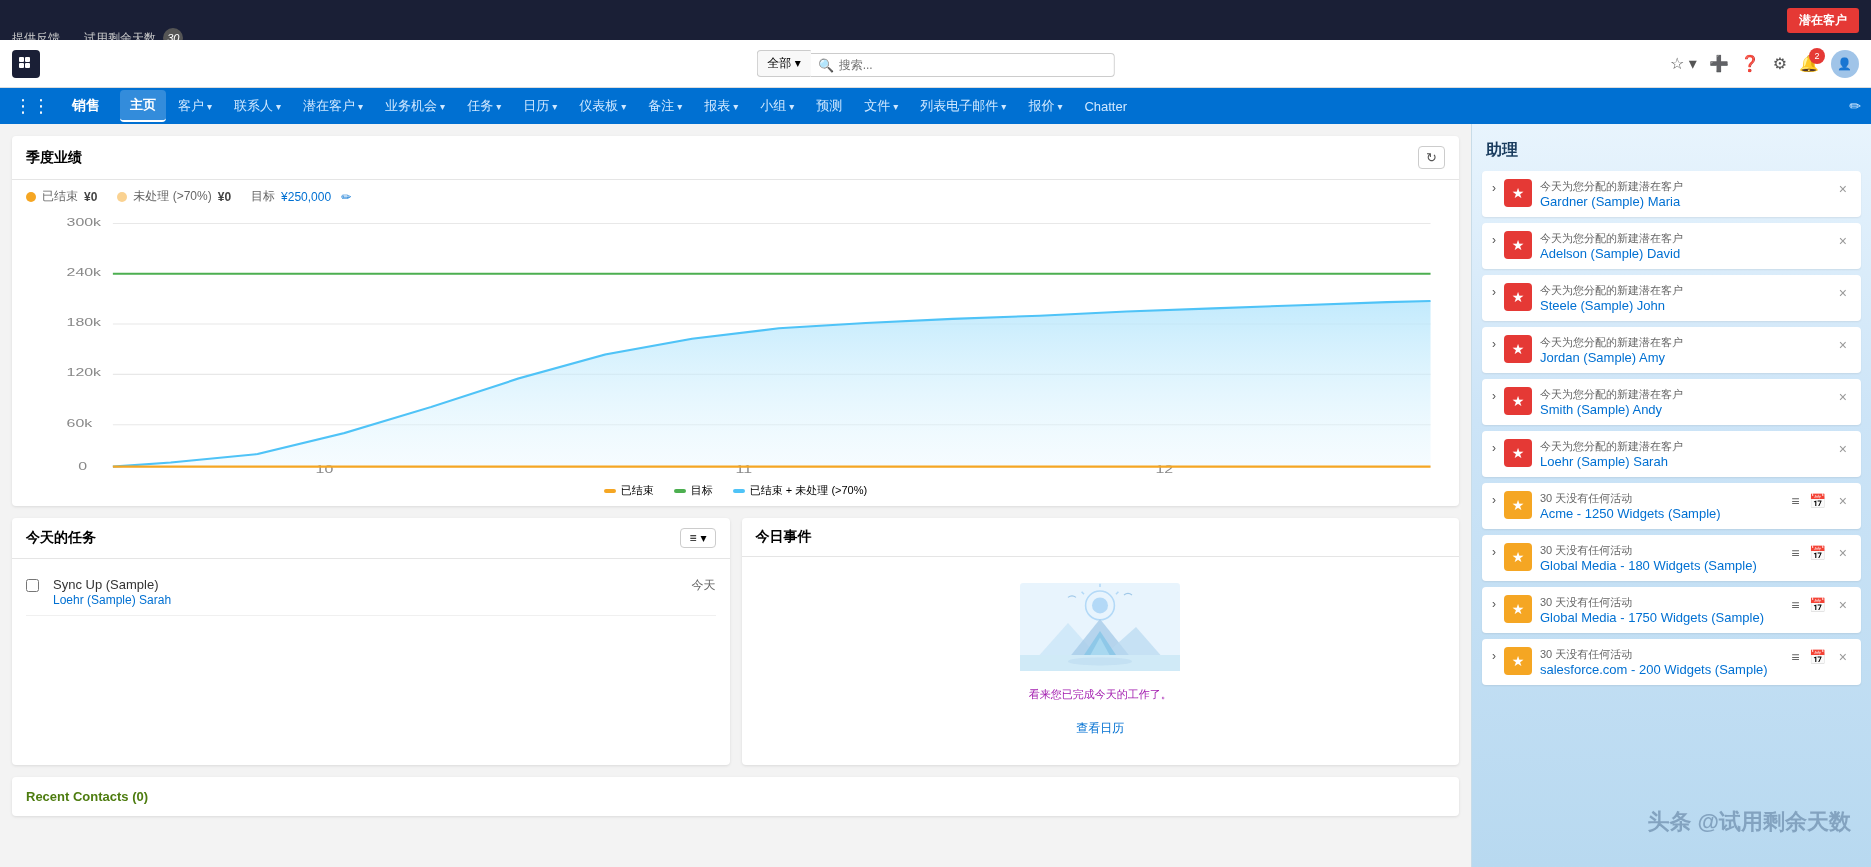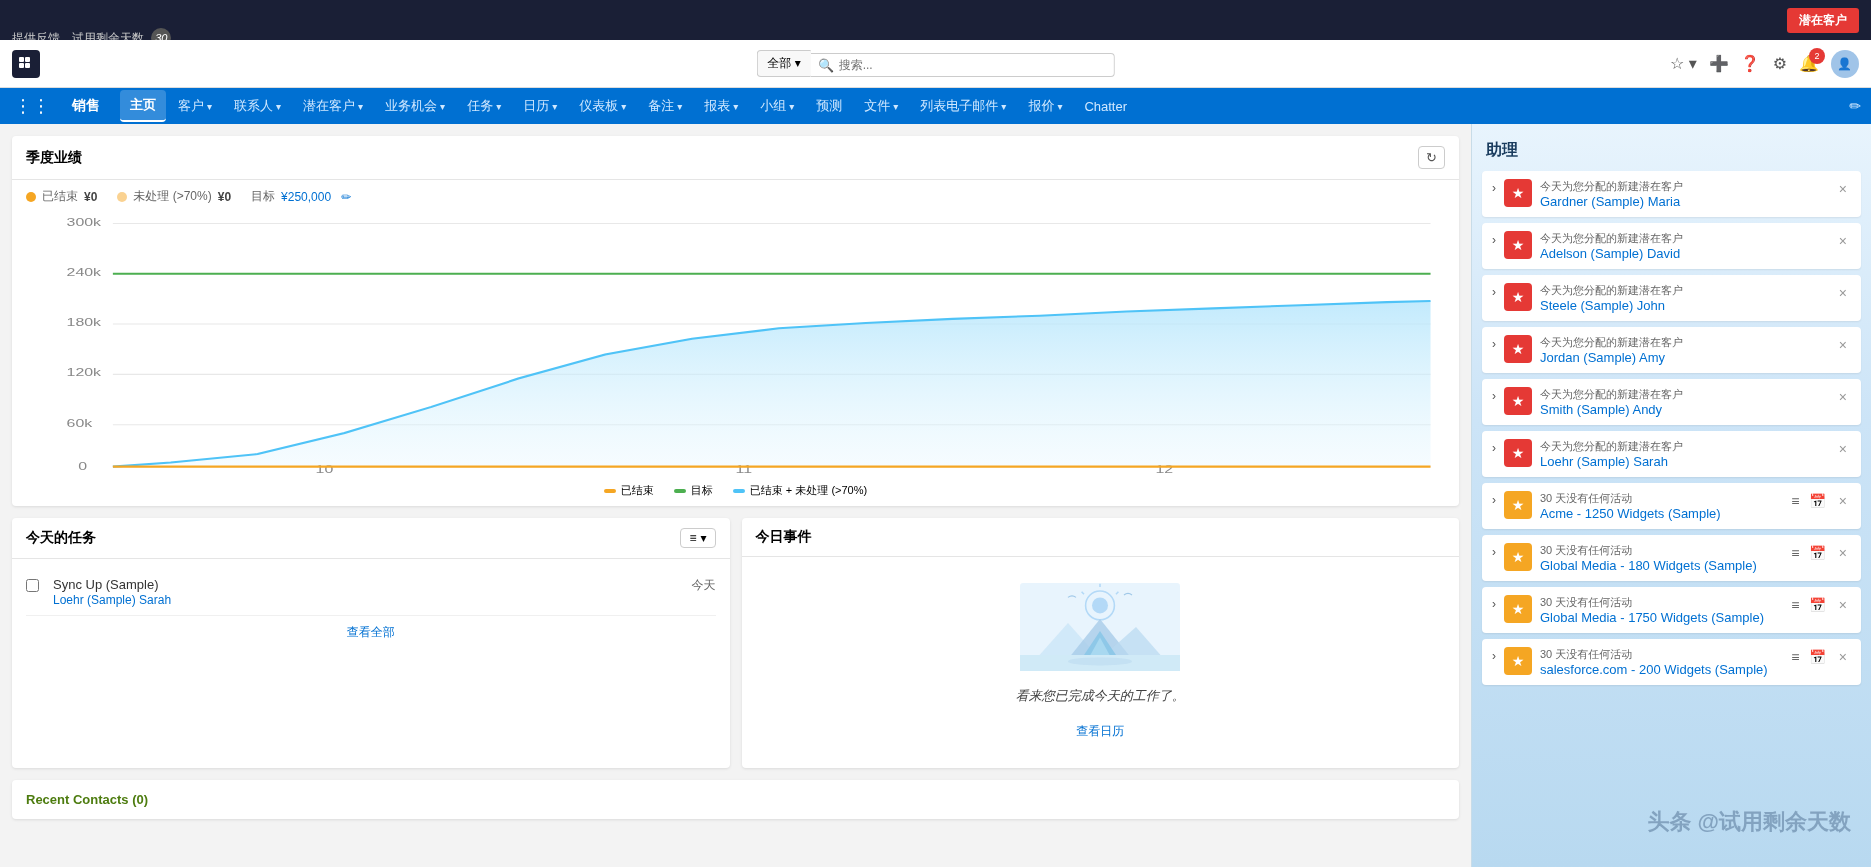--- a/index.html
+++ b/index.html
@@ -9,21 +9,21 @@
     .topbar {
       background: #1a1f36;
       height: 40px;
       display: flex;
       align-items: center;
       justify-content: space-between;
       padding: 0 12px;
       color: #ccc;
       font-size: 12px;
     }
-    .topbar-left { display: flex; gap: 12px; align-items: center; margin-top: 36px; }
+    .topbar-left { display: flex; gap: 24px; align-items: center; margin-top: 36px; }
     .topbar-right { display: flex; gap: 10px; align-items: center; }
     .subscribe-btn {
       background: #e53935;
       color: #fff;
       border: none;
       padding: 4px 12px;
       border-radius: 3px;
       cursor: pointer;
       font-size: 12px;
       font-weight: bold;
@@ -291,21 +291,21 @@
       flex-direction: column;
       align-items: center;
       justify-content: center;
       padding: 20px;
       gap: 10px;
     }
     .events-illustration {
       width: 160px;
       height: 100px;
     }
-    .events-msg { color: #404040; font-size: 13px; font-style: italic; }
+    .events-msg { color: #a21caf; font-size: 11px; }
 
     
     .recent-contacts-card {
       padding: 12px 14px;
       font-size: 13px;
       font-weight: 600;
       color: #4d7c0f;
     }
 
     
@@ -555,21 +555,20 @@
           <div class="task-row">
             <div style="display:flex;align-items:flex-start;gap:6px;">
               <input type="checkbox" class="task-check" style="">
               <div>
                 <div class="task-name">Sync Up (Sample)</div>
                 <a class="task-link">Loehr (Sample) Sarah</a>
               </div>
             </div>
             <span class="task-date">今天</span>
           </div>
-          <a class="view-all-link">查看全部</a>
         </div>
       </div>
 
       <div class="card events-card">
         <div class="card-header">
           <span>今日事件</span>
         </div>
         <div class="events-empty">
 
           <svg class="events-illustration" viewBox="0 0 200 110" xmlns="http://www.w3.org/2000/svg">

